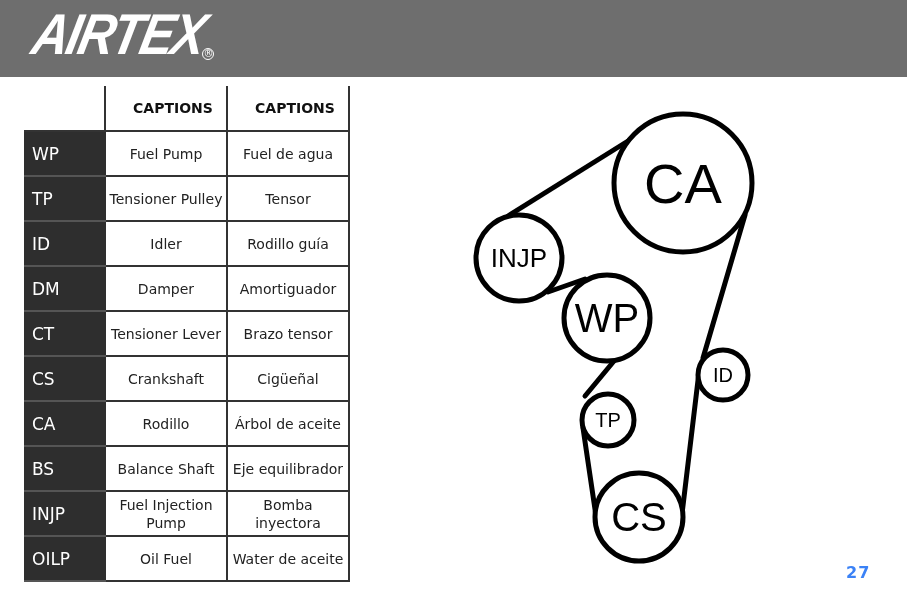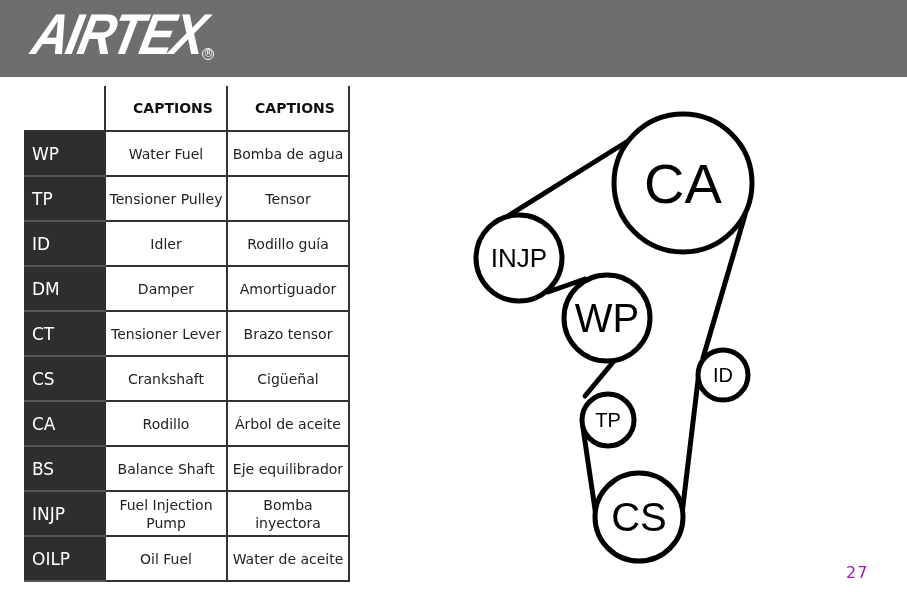--- a/index.html
+++ b/index.html
@@ -11,43 +11,43 @@
   table.legend{position:absolute;left:24px;top:86px;border-collapse:collapse;font-family:"DejaVu Sans",sans-serif;}
   table.legend td, table.legend th{border:2px solid #333;text-align:center;vertical-align:middle;padding:0 2px;font-size:14px;color:#222;font-weight:normal;line-height:18px;}
   table.legend th{height:44px;font-weight:bold;font-size:14px;color:#111;padding-left:16px;}
   table.legend th.blank{border:none;border-right:2px solid #333;border-bottom:2px solid #333;}
   table.legend th.col{border-top:none;}
   table.legend td.code{background:#2e2e2e;color:#ffffff;text-align:left;padding-left:6px;font-size:17px;width:70px;border-color:#2e2e2e;border-bottom:2px solid #555;}
   table.legend td.cap{width:116px;}
   table.legend td.ley{width:116px;}
   table.legend tr.row td{height:43px;}
   .diagram{position:absolute;left:0;top:0;width:907px;height:592px;}
-  .page-num{position:absolute;left:846px;top:563px;font-size:16px;color:#a21caf;letter-spacing:1px;}
+  .page-num{position:absolute;left:846px;top:563px;font-size:16px;color:#3b82f6;letter-spacing:1px;font-weight:bold;}
 </style>
 </head>
 <body>
 
 <div class="header">
   <div class="logo">
     <span class="logo-text">AIRTEX</span>
     <span class="logo-reg">®</span>
   </div>
 </div>
 
 <table class="legend">
   <tbody>
       <tr>
     <th class="blank"></th>
     <th class="col">CAPTIONS</th>
     <th class="col">CAPTIONS</th>
   </tr>
   <tr class="row">
     <td class="code">WP</td>
-    <td class="cap">Water Fuel</td>
-    <td class="ley">Bomba de agua</td>
+    <td class="cap">Fuel Pump</td>
+    <td class="ley">Fuel de agua</td>
   </tr>
   <tr class="row">
     <td class="code">TP</td>
     <td class="cap">Tensioner Pulley</td>
     <td class="ley">Tensor</td>
   </tr>
   <tr class="row">
     <td class="code">ID</td>
     <td class="cap">Idler</td>
     <td class="ley">Rodillo guía</td>

